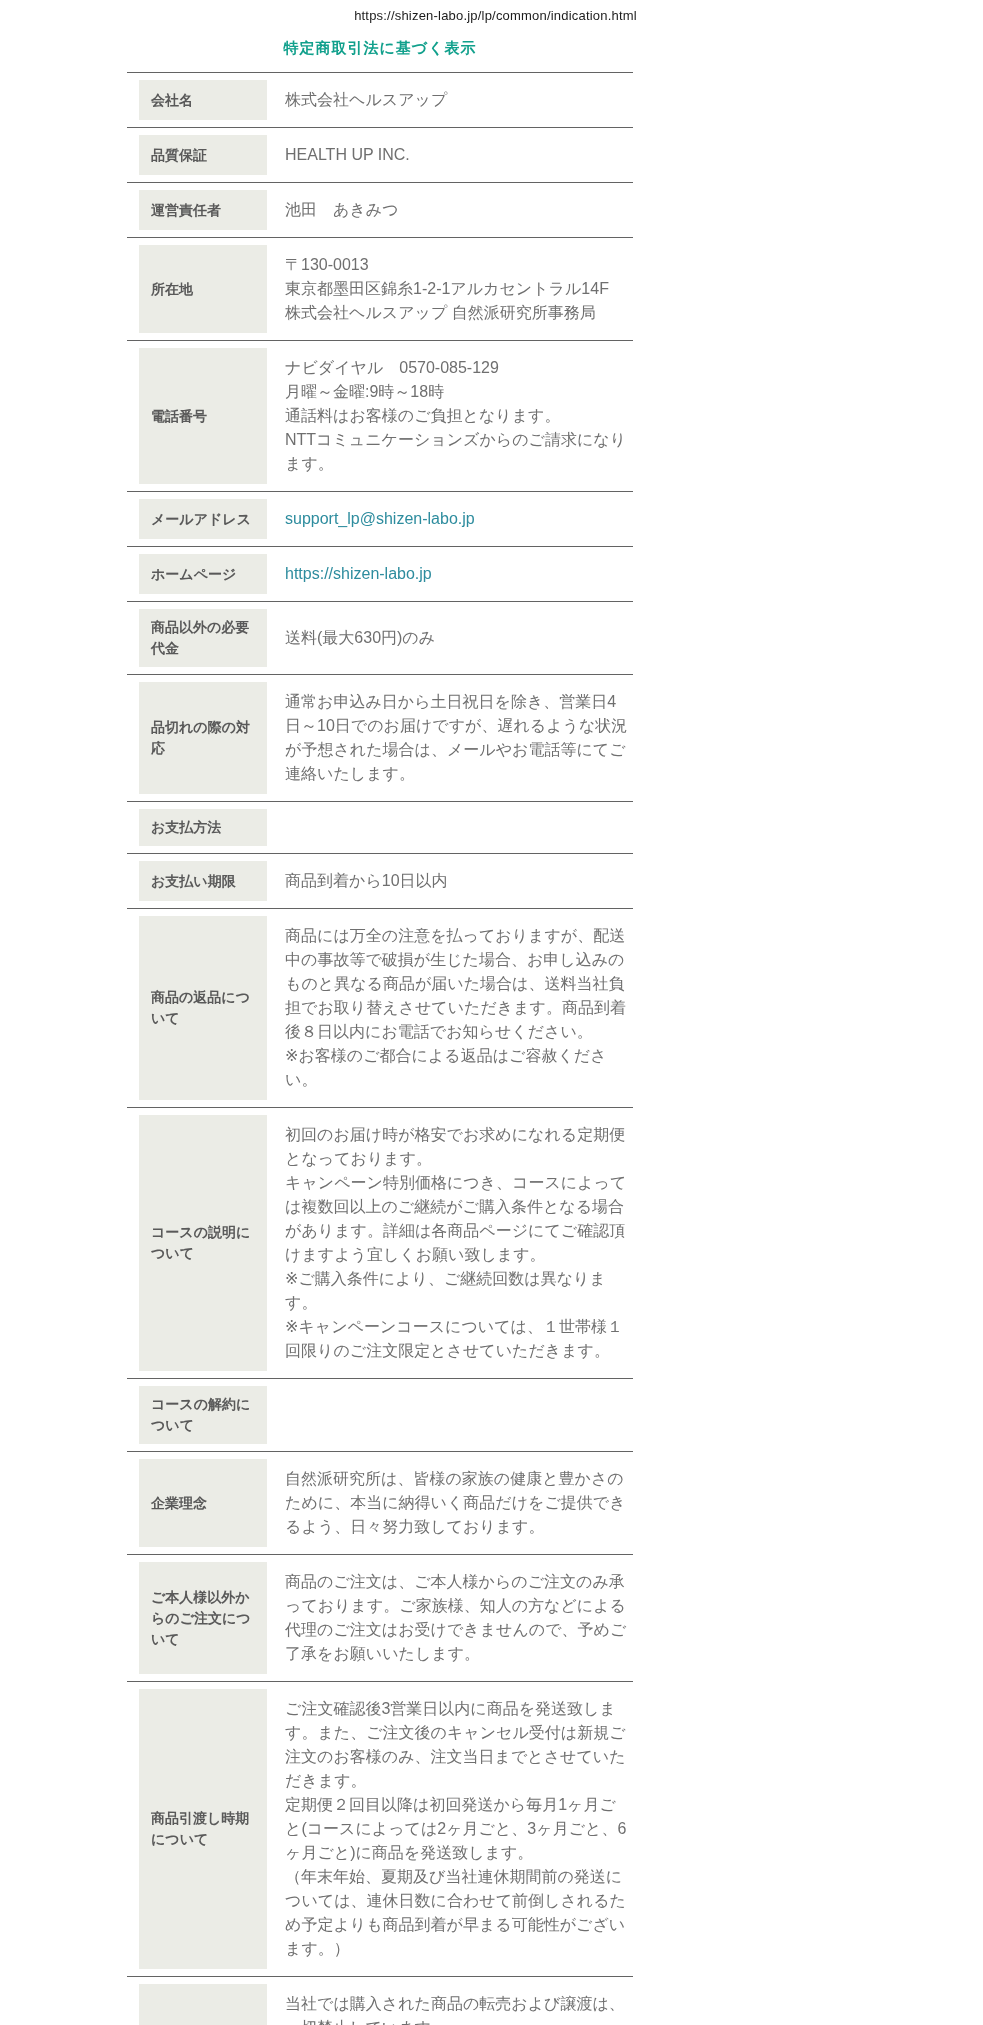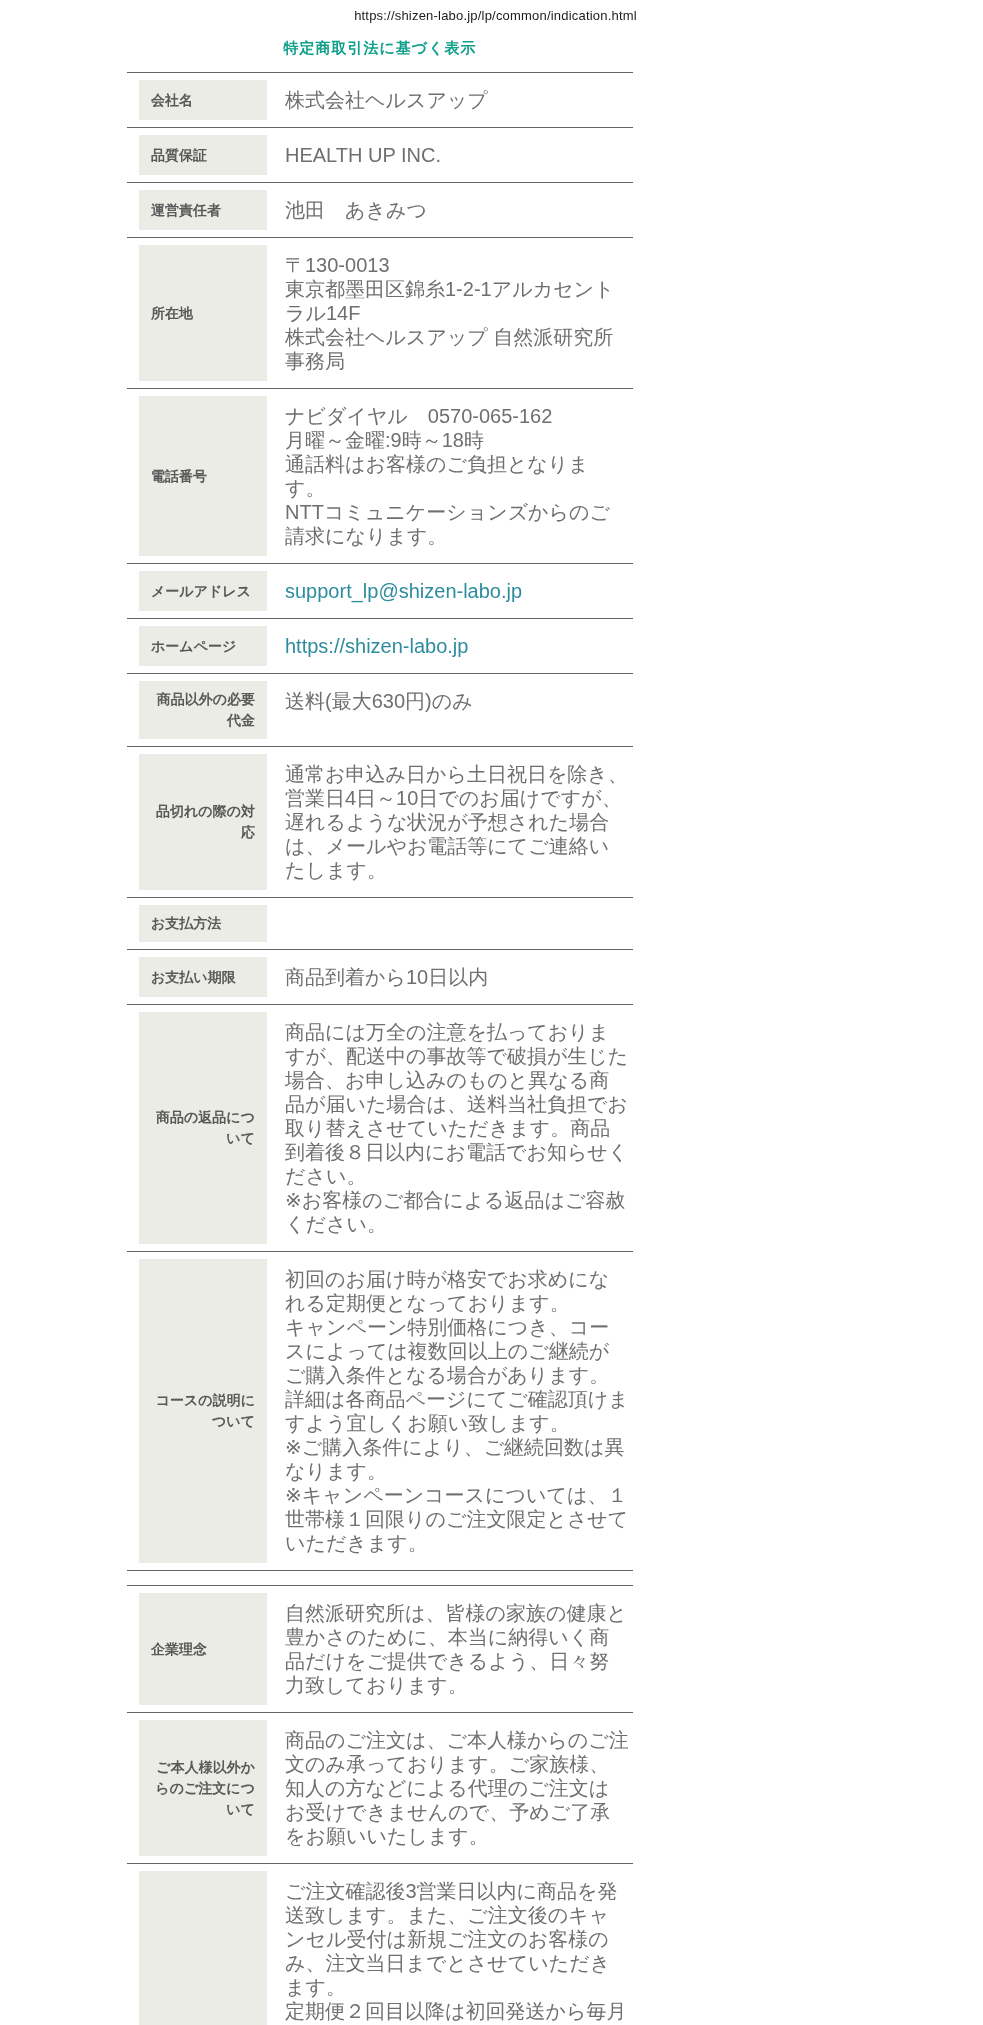--- a/index.html
+++ b/index.html
@@ -51,29 +51,29 @@
     margin-left:12px;
     background:var(--label-bg);
     padding:8px 12px;
     font-size:14px;
     line-height:21px;
     font-weight:bold;
     color:var(--label-text);
     display:flex;
     align-items:center;
     flex-shrink:0;
-    text-align:right;
   }
   .row-value{
     flex:1;
     padding:8px 4px 8px 18px;
-    font-size:20px;
+    font-size:16px;
     line-height:24px;
     color:var(--text);
     display:flex;
+    align-items:center;
   }
   .row-value .text{
     white-space:pre-line;
   }
   .row-value.link .text{
     color:var(--link);
   }
 </style>
 </head>
 <body>
@@ -110,21 +110,21 @@
       <div class="row-value">
         <div class="text">〒130-0013
 東京都墨田区錦糸1-2-1アルカセントラル14F
 株式会社ヘルスアップ 自然派研究所事務局</div>
       </div>
     </div>
 
     <div class="row">
       <div class="row-label">電話番号</div>
       <div class="row-value">
-        <div class="text">ナビダイヤル　0570-065-162
+        <div class="text">ナビダイヤル　0570-085-129
 月曜～金曜:9時～18時
 通話料はお客様のご負担となります。
 NTTコミュニケーションズからのご請求になります。</div>
       </div>
     </div>
 
     <div class="row">
       <div class="row-label">メールアドレス</div>
       <div class="row-value link">
         <div class="text">support_lp@shizen-labo.jp</div>
@@ -175,20 +175,21 @@
       <div class="row-label">コースの説明について</div>
       <div class="row-value">
         <div class="text">初回のお届け時が格安でお求めになれる定期便となっております。
 キャンペーン特別価格につき、コースによっては複数回以上のご継続がご購入条件となる場合があります。詳細は各商品ページにてご確認頂けますよう宜しくお願い致します。
 ※ご購入条件により、ご継続回数は異なります。
 ※キャンペーンコースについては、１世帯様１回限りのご注文限定とさせていただきます。</div>
       </div>
     </div>
 
     <div class="row">
+      <div class="row-label">コースの解約について</div>
     </div>
 
     <div class="row">
       <div class="row-label">企業理念</div>
       <div class="row-value">
         <div class="text">自然派研究所は、皆様の家族の健康と豊かさのために、本当に納得いく商品だけをご提供できるよう、日々努力致しております。</div>
       </div>
     </div>
 
     <div class="row">

